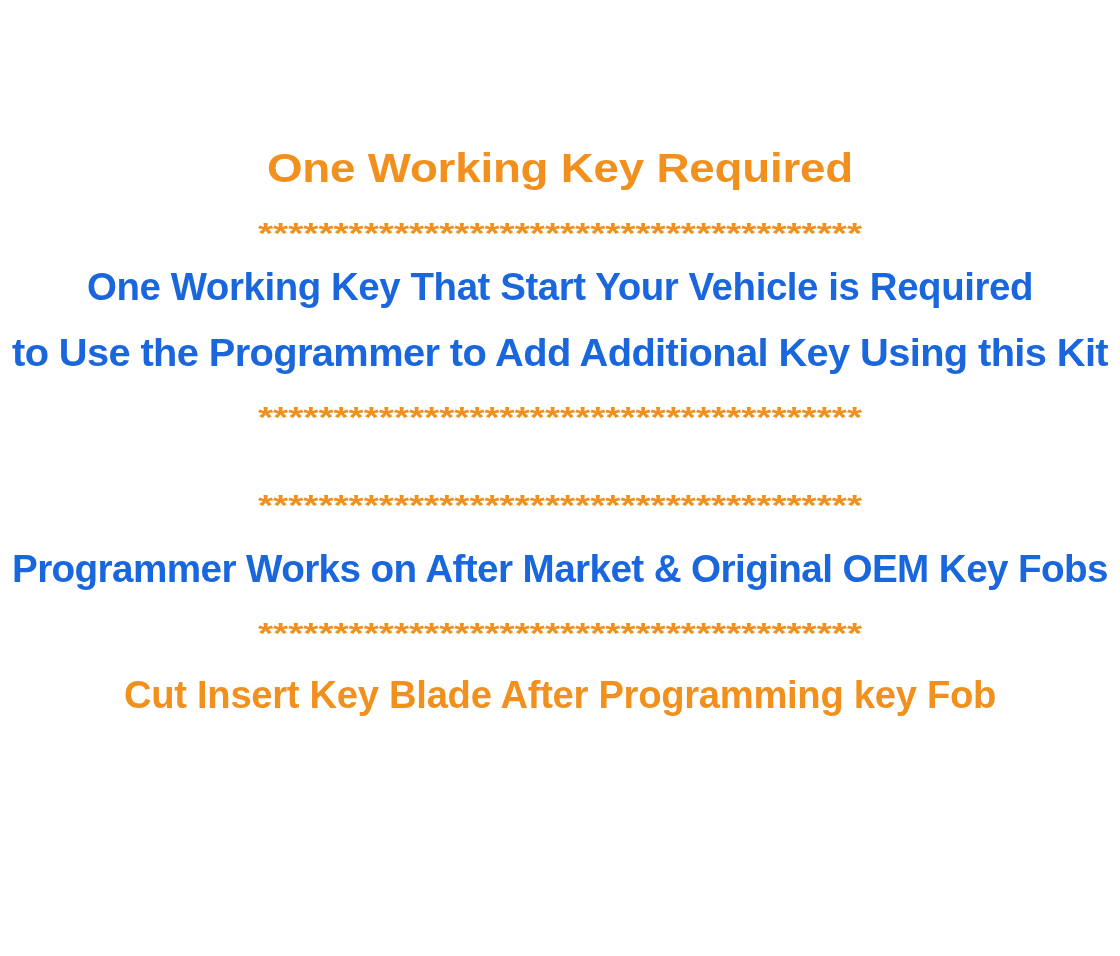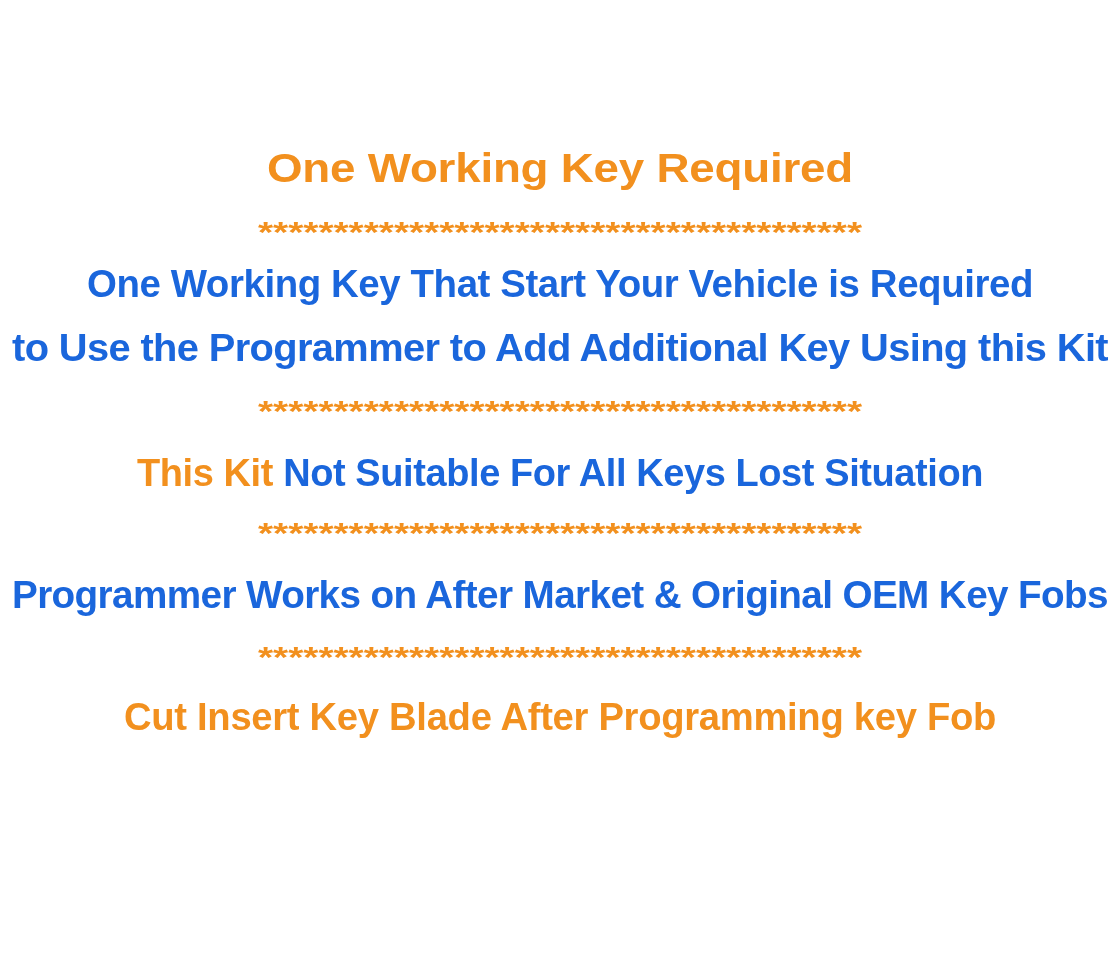--- a/index.html
+++ b/index.html
@@ -107,21 +107,20 @@
   <div class="gap-c"></div>
 
   <div class="line stmt-wide blue" style="display: inline-block; transform-origin: center center; transform: scaleX(1.0483);">to Use the Programmer to Add Additional Key Using this Kit</div>
 
   <div class="gap-d"></div>
 
   <div class="line separator" style="display: inline-block; transform-origin: center center; transform: scaleX(1.2934);">****************************************</div>
 
   <div class="gap-e"></div>
 
-  <div class="line stmt" style="display: inline-block; transform-origin: center center; transform: scaleX(0.9992);"><span class="orange">This Kit </span><span class="blue">Not Suitable For All Keys Lost Situation</span></div>
 
   <div class="gap-f"></div>
 
   <div class="line separator" style="display: inline-block; transform-origin: center center; transform: scaleX(1.2934);">****************************************</div>
 
   <div class="gap-g"></div>
 
   <div class="line stmt-wide blue" style="display: inline-block; transform-origin: center center; transform: scaleX(1.0176);">Programmer Works on After Market &amp; Original OEM Key Fobs</div>
 
   <div class="gap-h"></div>

